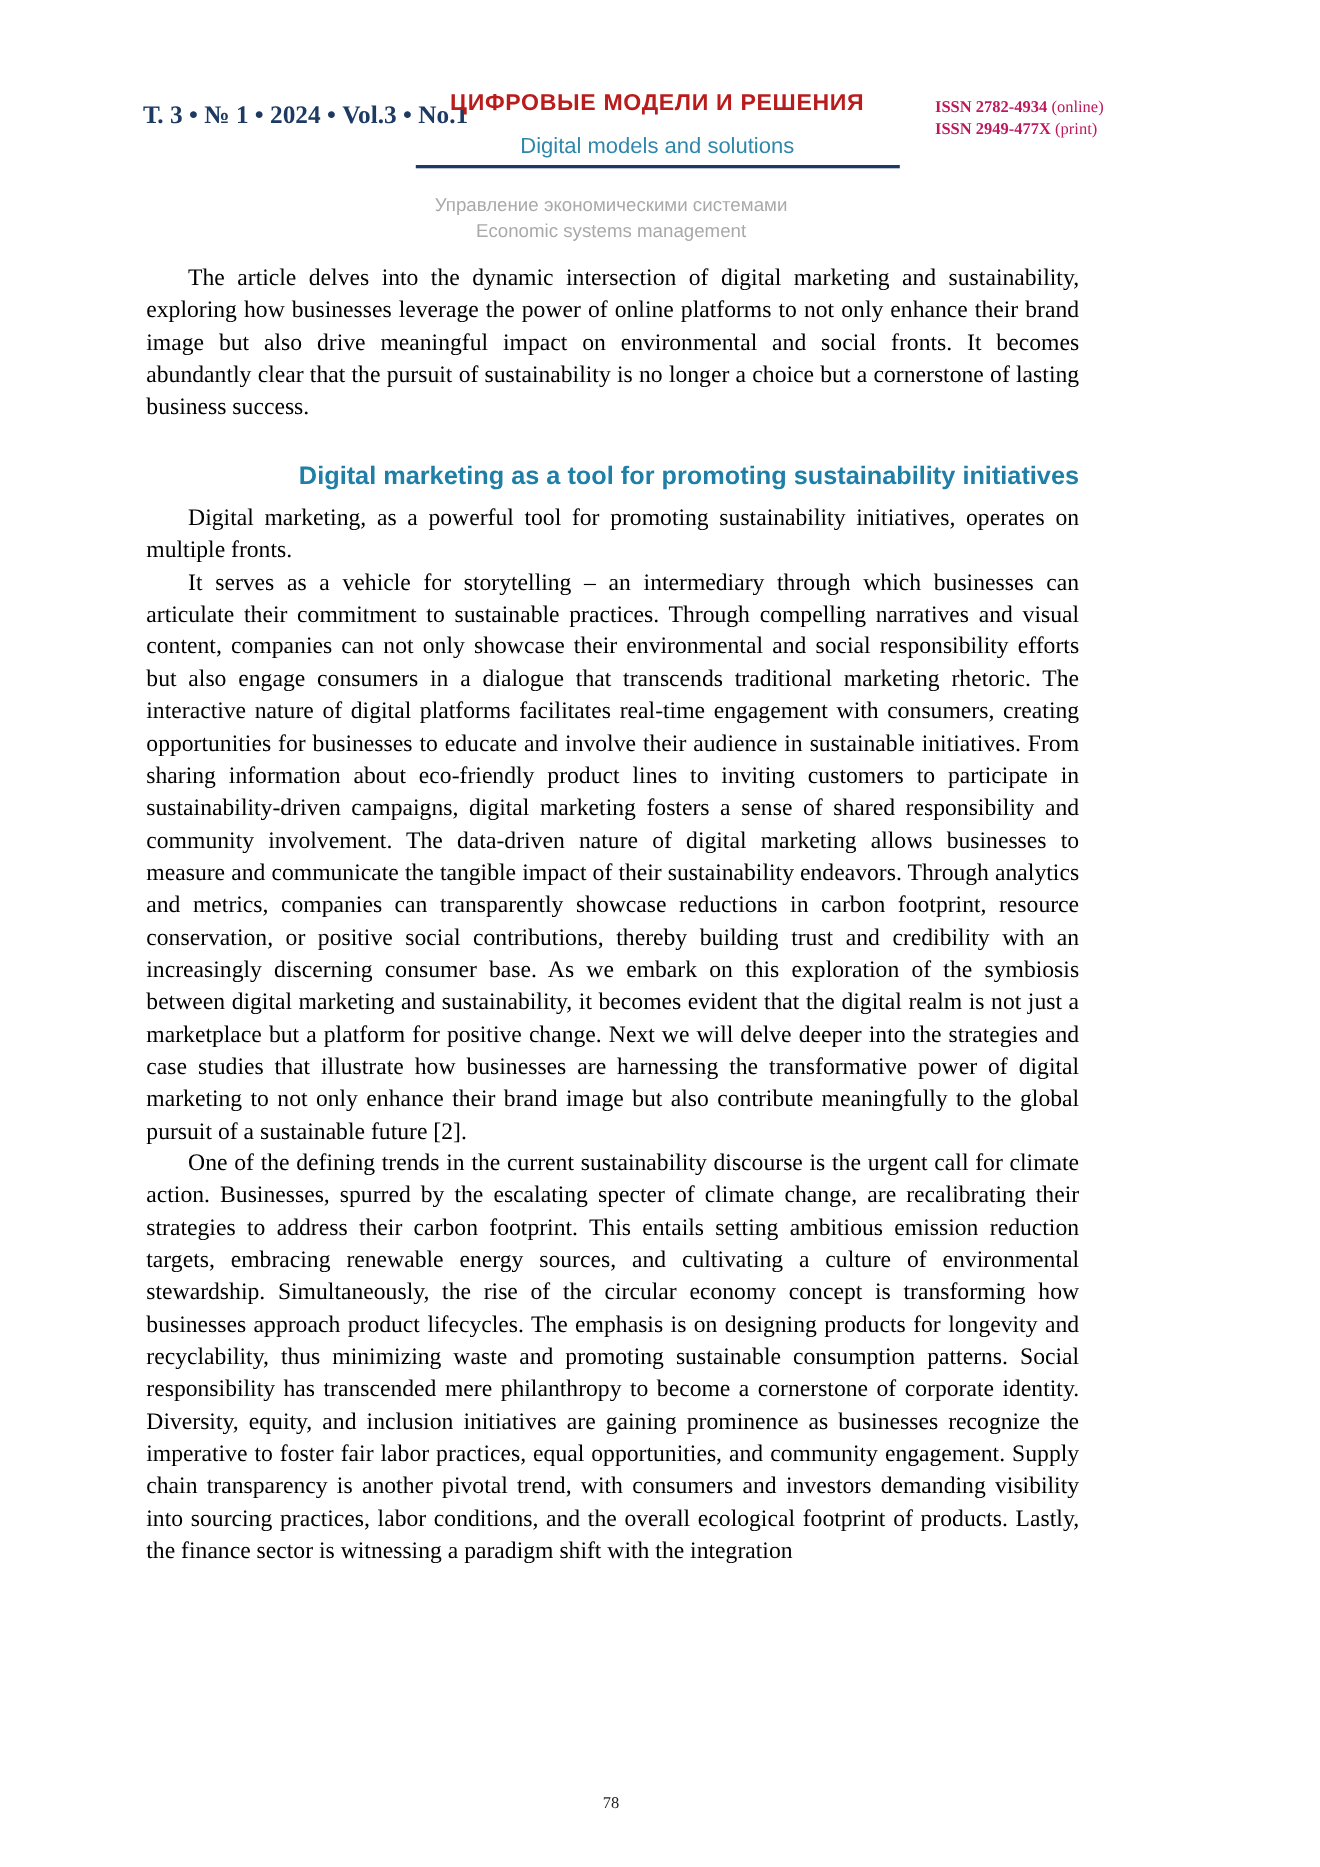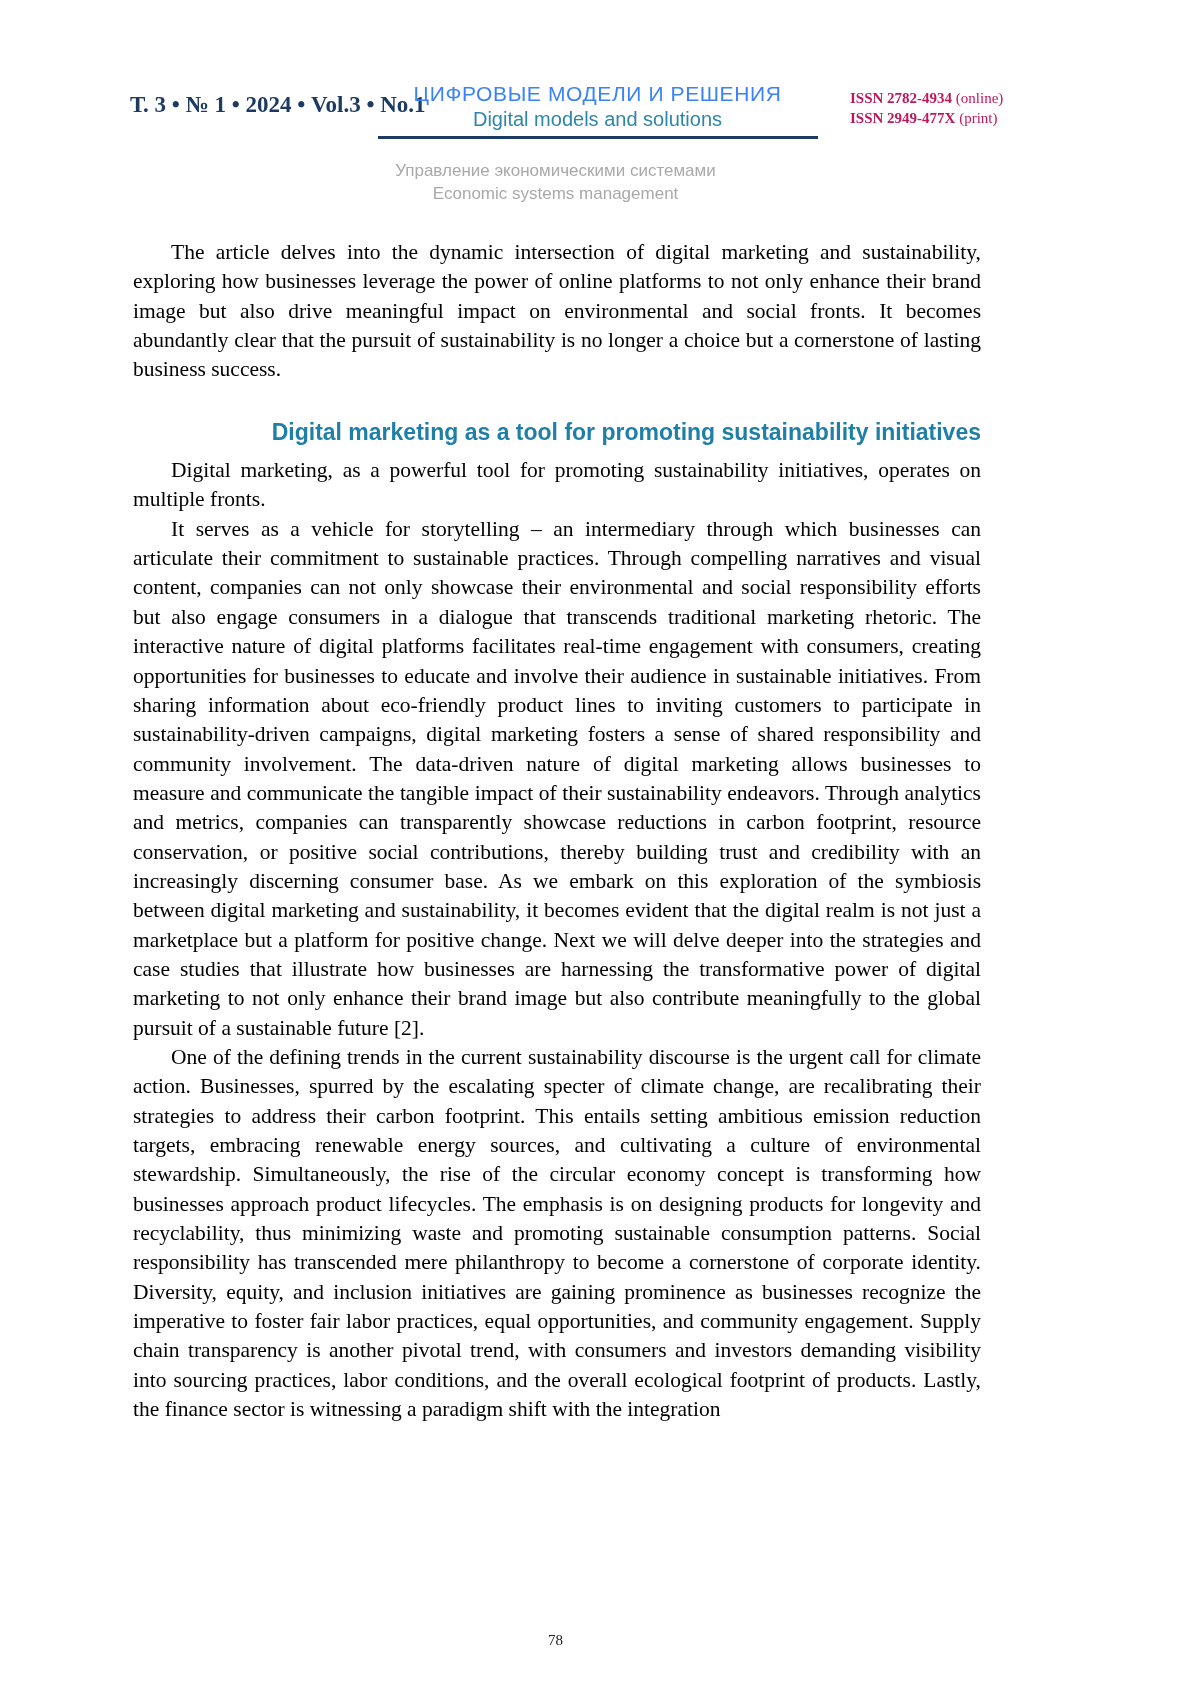--- a/index.html
+++ b/index.html
@@ -31,31 +31,31 @@
     font-size: 23px;
     color: #1d3a63;
     white-space: nowrap;
   }
   .header-center {
     flex: 1;
     text-align: center;
   }
   .journal-title-ru {
     font-family: "Liberation Sans", sans-serif;
-    font-weight: normal;
+    font-weight: bold;
     font-size: 21px;
     letter-spacing: 0.6px;
-    color: #3b82f6;
+    color: #b91c1c;
   }
   .journal-title-en {
     font-family: "Liberation Sans", sans-serif;
     font-weight: normal;
     font-size: 20px;
     color: #2e86a8;
-    margin-top: 2px;
+    margin-top: 16px;
   }
   .title-rule {
     width: 440px;
     height: 0;
     border-bottom: 3px solid #1d3a63;
     margin: 5px auto 0 auto;
   }
   .header-right {
     width: 238px;
     padding-top: 6px;
@@ -64,21 +64,21 @@
     color: #be185d;
     line-height: 1.35;
     text-align: left;
   }
   .issn-line .issn-num { font-weight: bold; }
   .issn-line .issn-suffix { font-weight: normal; }
 
   
   .subheader {
     position: absolute;
-    top: 160px;
+    top: 176px;
     left: 133px;
     width: 845px;
     text-align: center;
     font-family: "Liberation Sans", sans-serif;
     color: #a9a9a9;
     font-size: 17px;
     line-height: 1.35;
   }
 
   

